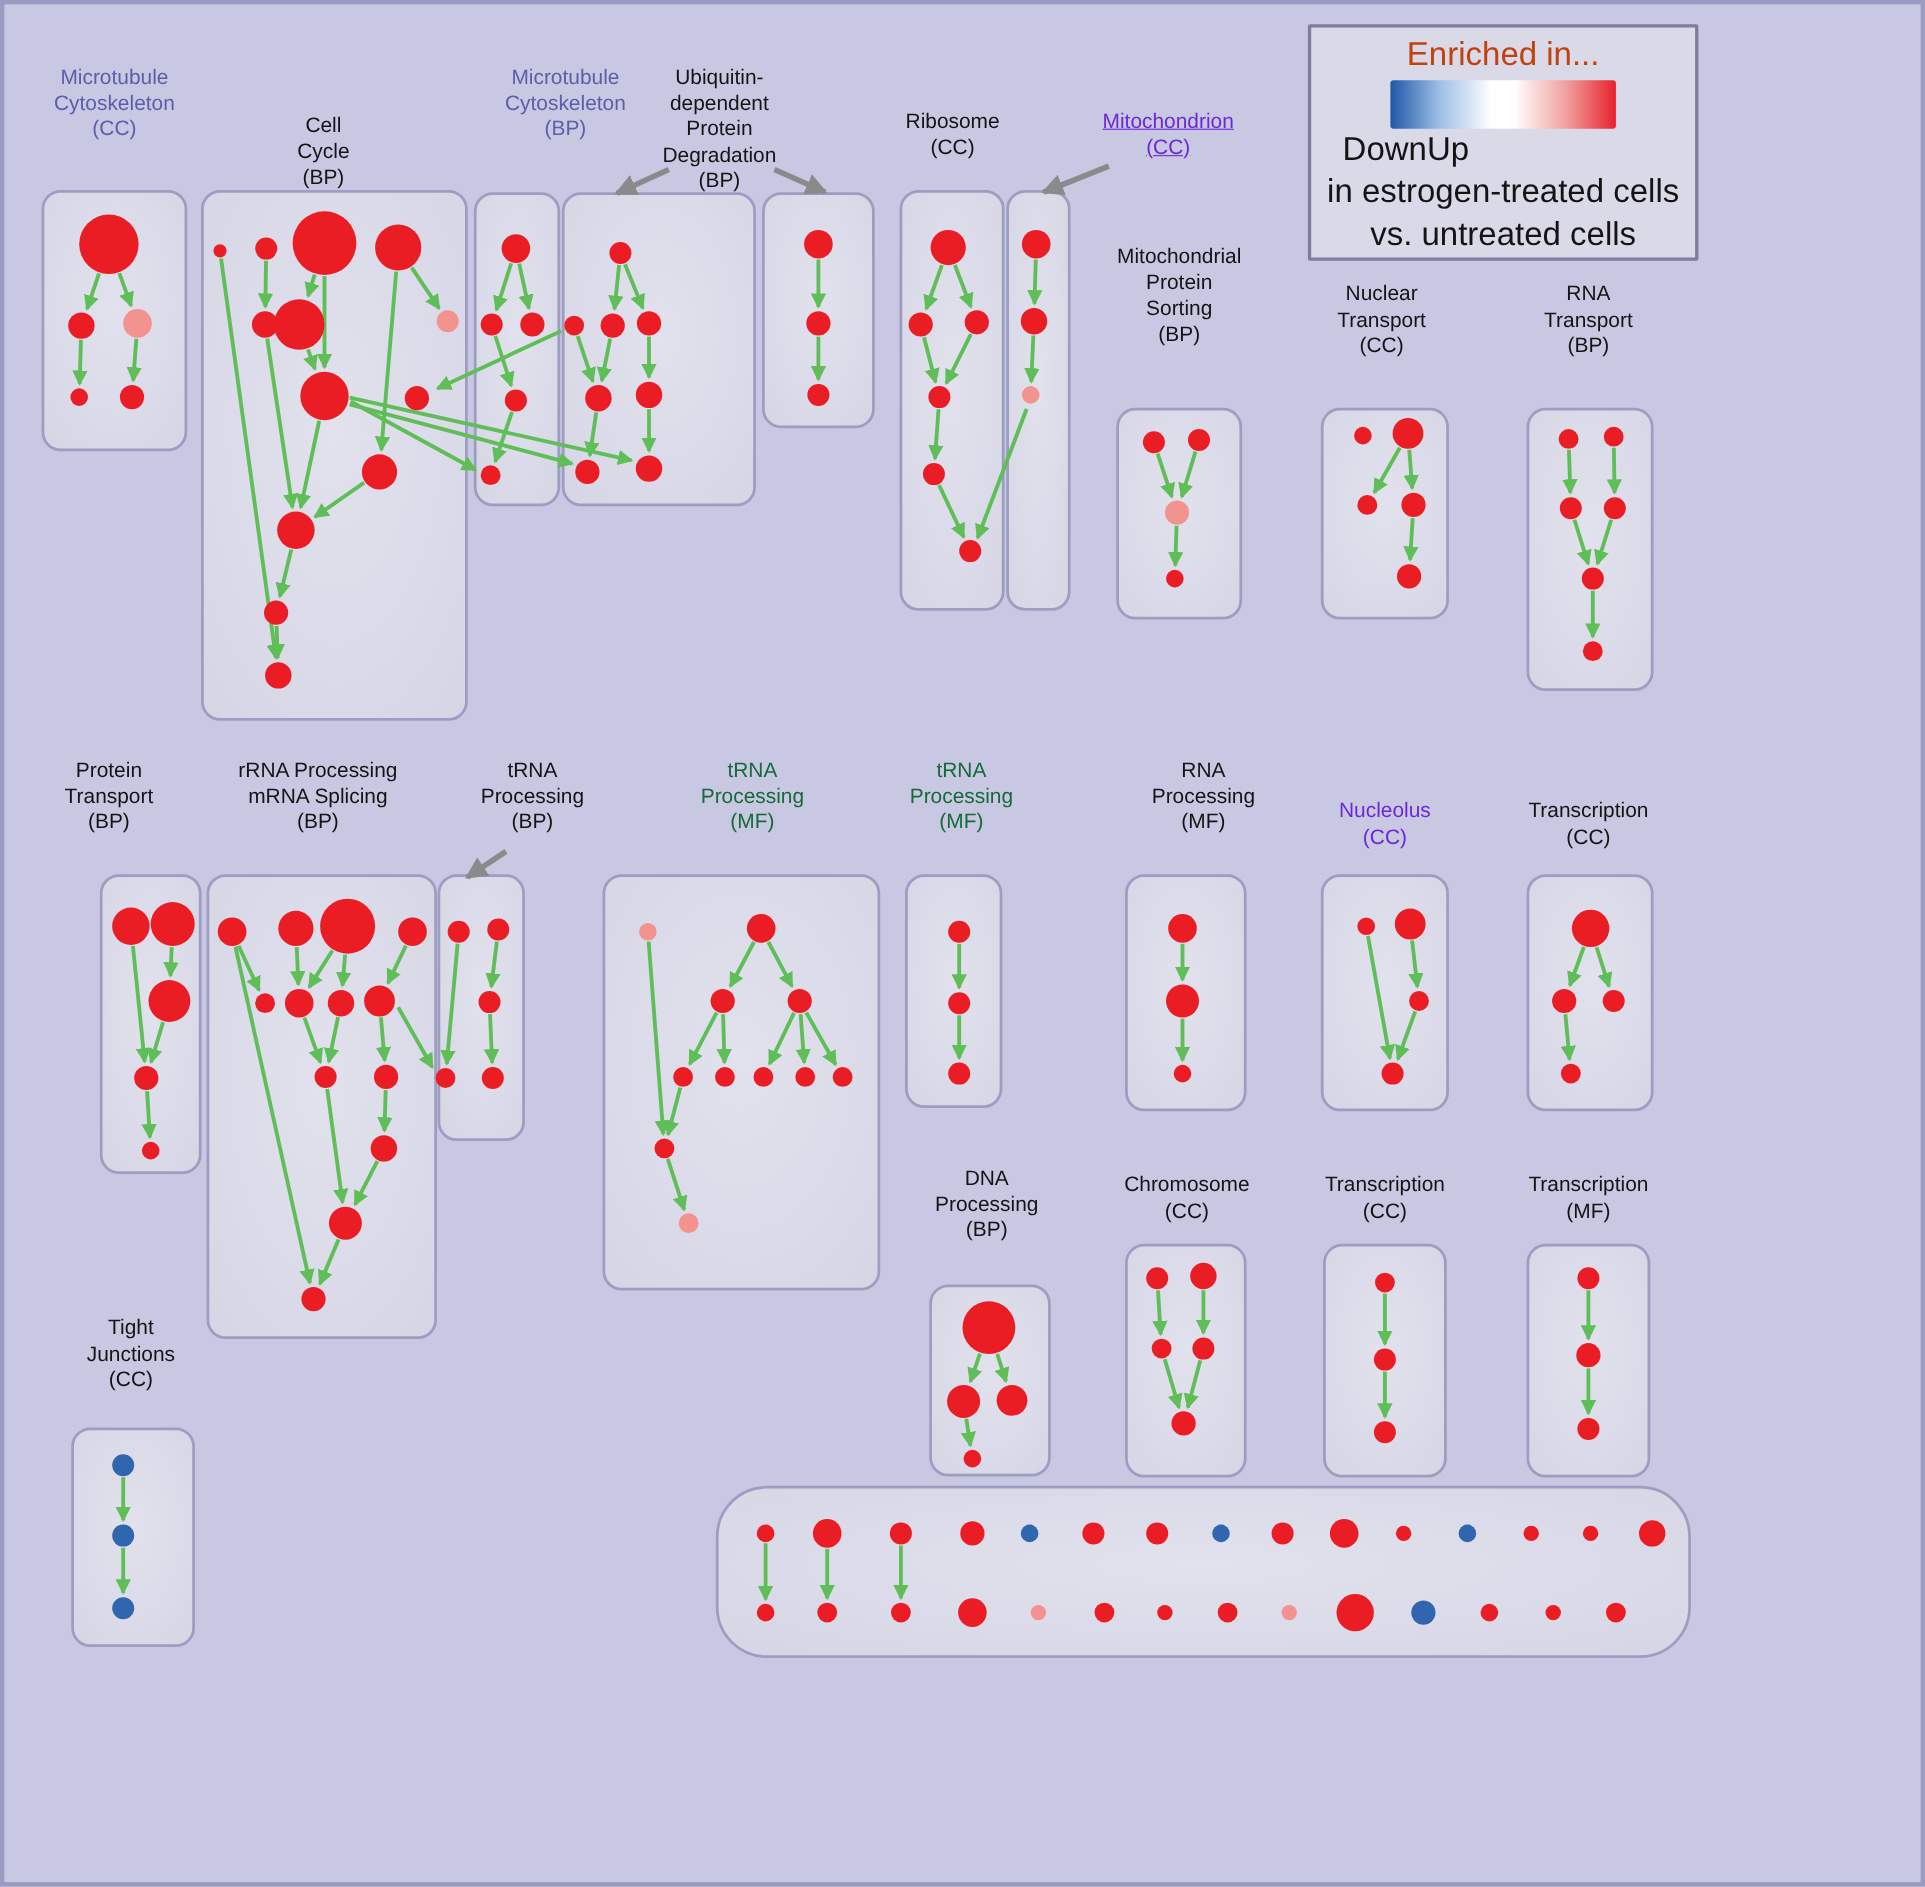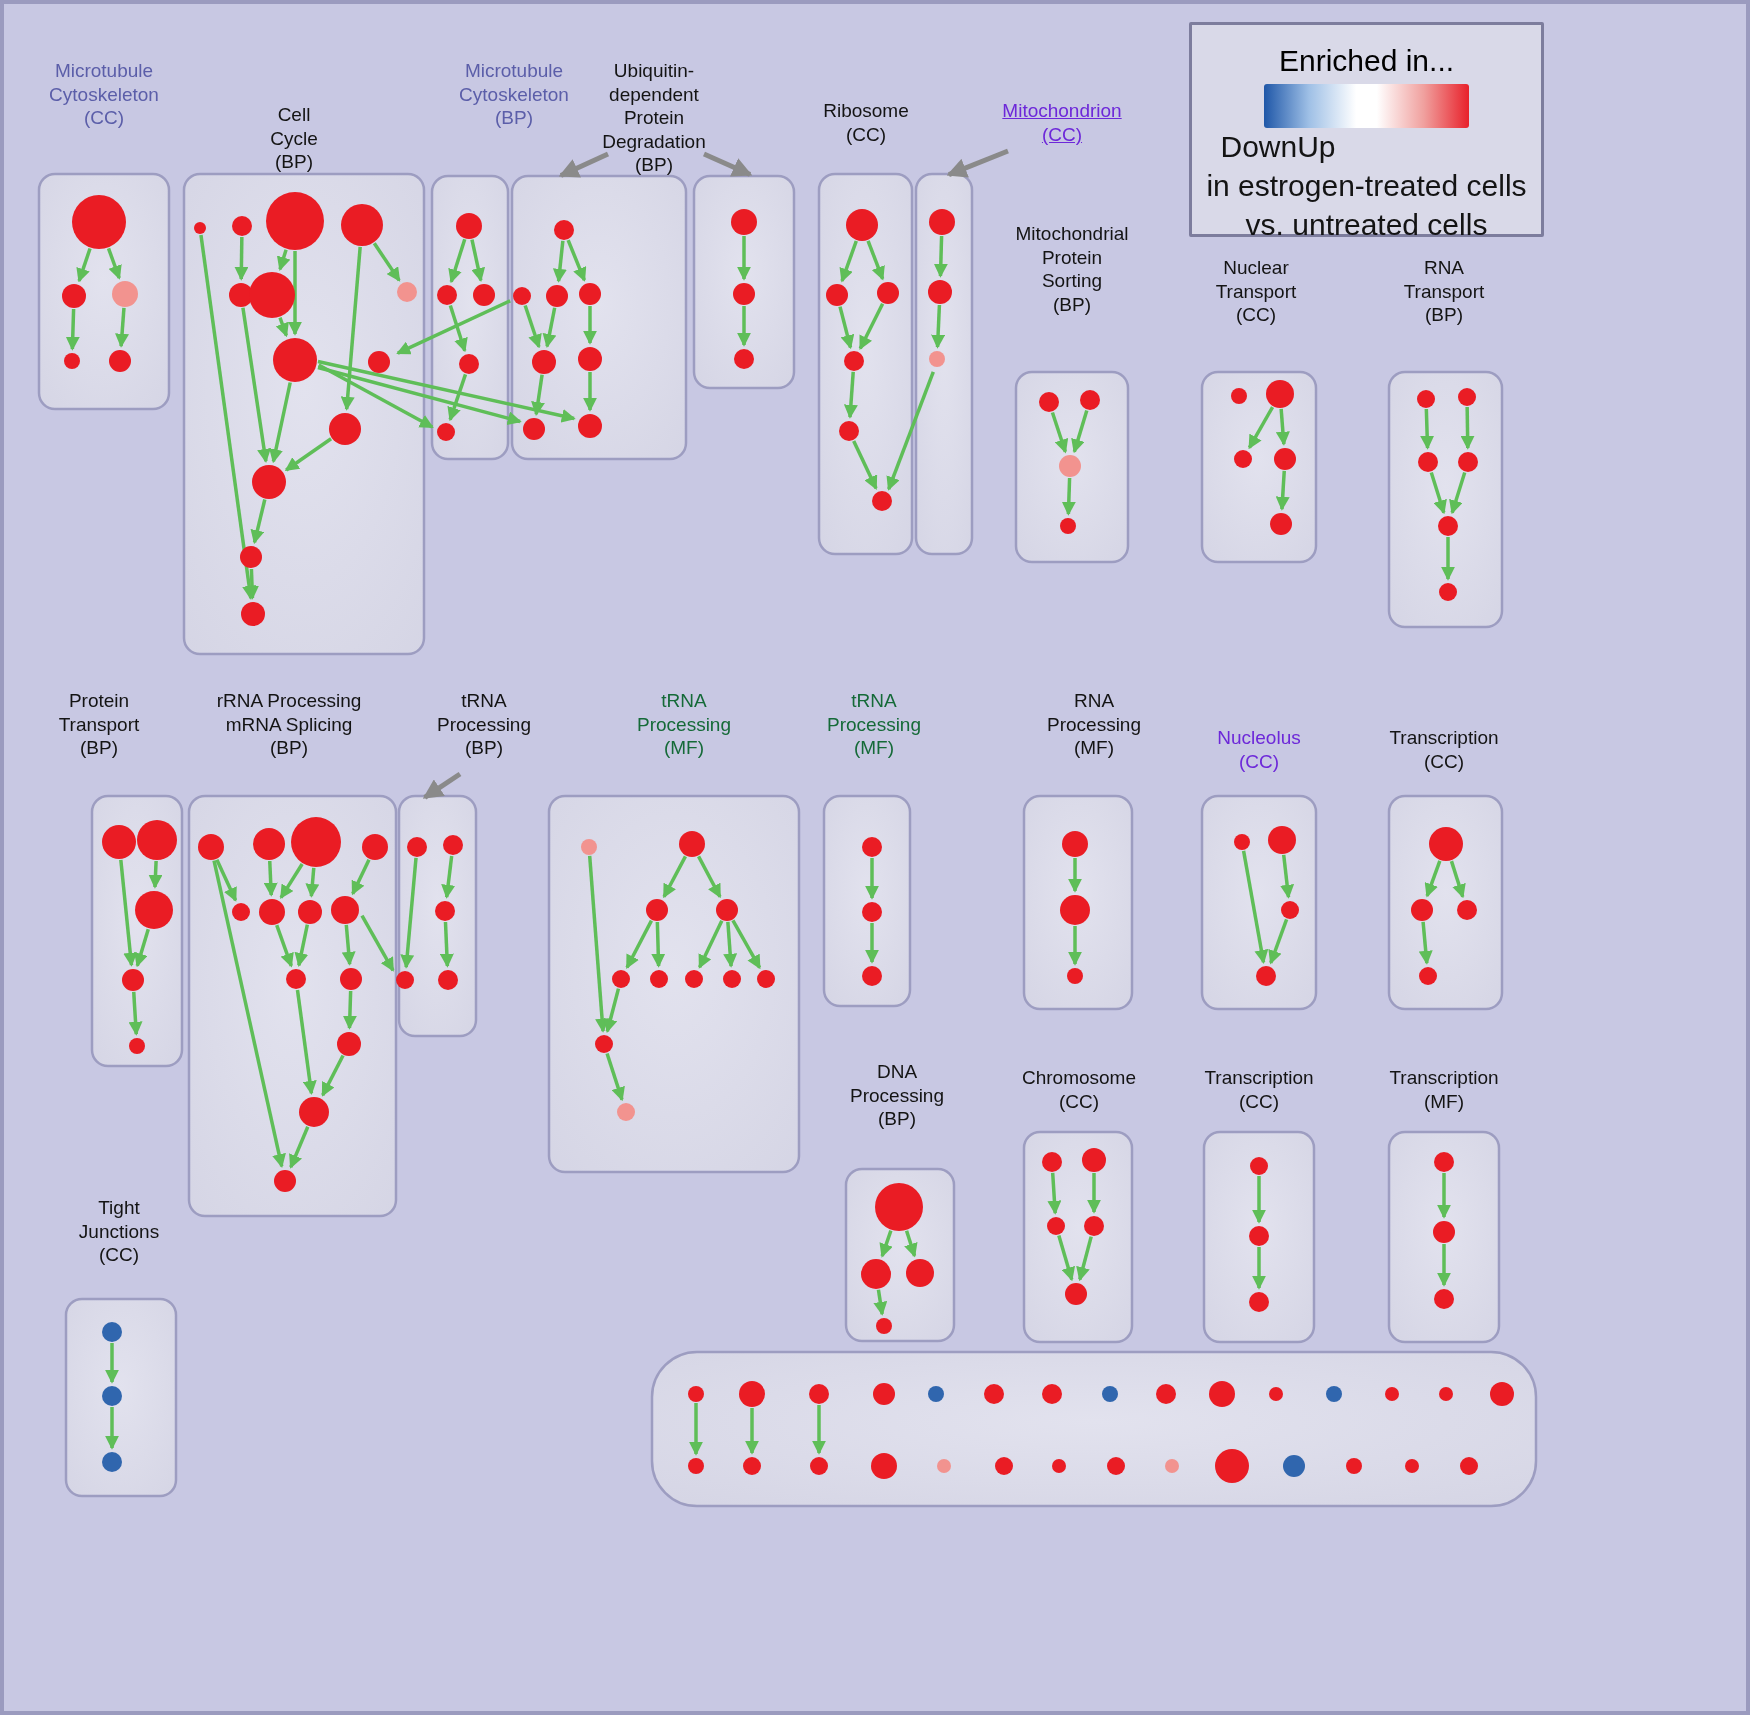--- a/index.html
+++ b/index.html
@@ -24,21 +24,21 @@
   }
   #footnote{
     position:absolute;left:222px;top:1292px;
     font-size:30px;line-height:1.22;color:#141414;white-space:pre;
   }
   .legend{
     position:absolute;left:1185px;top:18px;width:355px;height:215px;
     background:#d9d9e8;border:3px solid #7d7d9d;border-radius:2px;
     box-sizing:border-box;text-align:center;
   }
-  .legend-title{font-size:30px;margin-top:19px;color:#000000;}
+  .legend-title{font-size:30px;margin-top:8px;color:#c2410c;}
   .legend-gradient{width:205px;height:44px;margin:6px auto 0 auto;border-radius:3px;}
   .legend-labels{
     width:292px;margin:2px auto 0 auto;display:flex;justify-content:flex-start;
     font-size:30px;color:#141414;
   }
   .legend-sub{font-size:30px;line-height:1.3;color:#141414;margin-top:2px;}
 </style>
 </head>
 <body>
 

